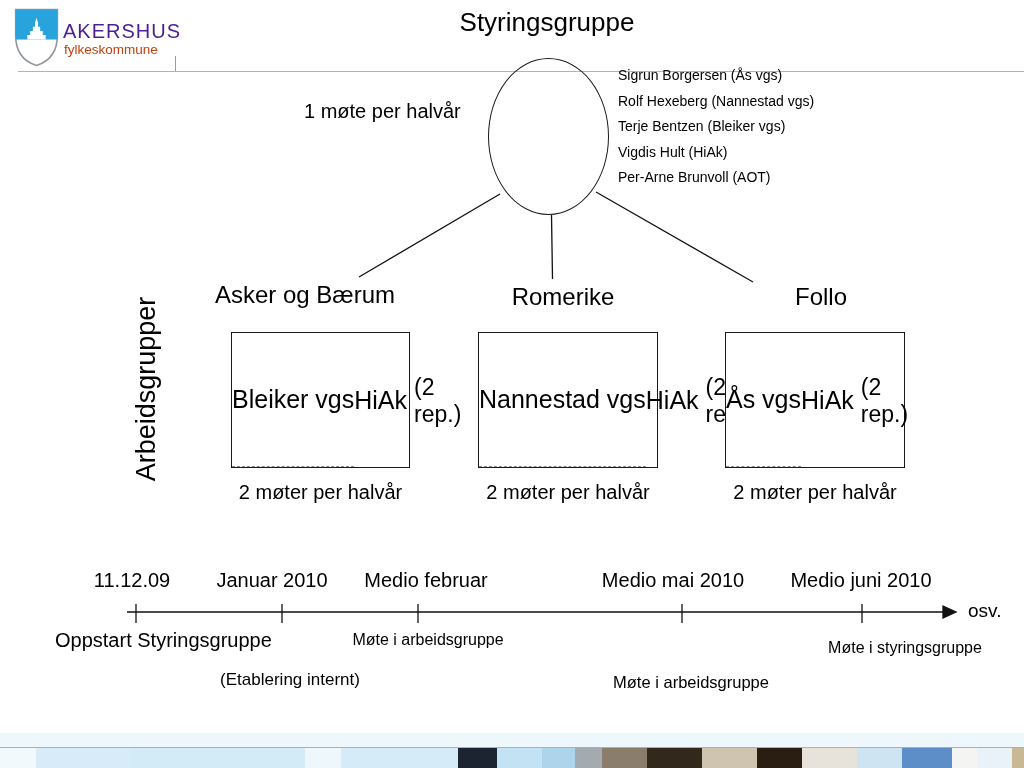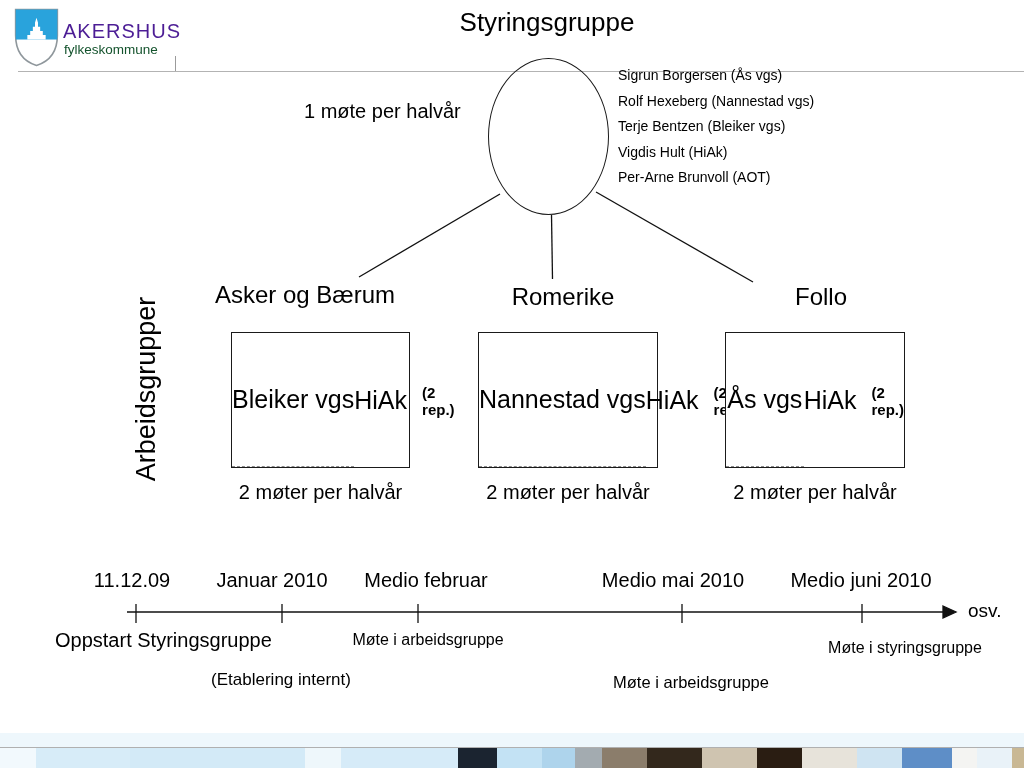--- a/index.html
+++ b/index.html
@@ -7,21 +7,21 @@
     width:1024px;height:768px;position:relative;background:#ffffff;
     font-family:"Liberation Sans", sans-serif;color:#000;overflow:hidden;
   }
   .abs{position:absolute;}
   .nowrap{white-space:nowrap;}
   .ctr{transform:translateX(-50%);}
 
   
   .logo-shield{left:14px;top:8px;width:45px;height:59px;}
   .logo-name{left:63px;top:20px;font-size:20px;letter-spacing:1px;color:#4c1d95;}
-  .logo-sub{left:64px;top:42px;font-size:13.5px;color:#14532d;}
+  .logo-sub{left:64px;top:42px;font-size:13.5px;color:#c2410c;}
   .logo-tick{left:175px;top:56px;width:1px;height:15px;background:#9b9b9b;}
   .header-line{left:18px;top:71px;width:1006px;height:1px;background:#b3b3b3;}
   .slide-title{left:397px;top:7px;width:300px;text-align:center;font-size:26px;}
 
   
   .ellipse{left:488px;top:58px;width:119px;height:155px;border:1.4px solid #1a1a1a;
            border-radius:50%;background:transparent;}
   .freq-top{left:304px;top:100px;font-size:20px;}
   .members{left:618px;top:63px;font-size:14px;line-height:25.5px;}
 
@@ -35,33 +35,33 @@
               font-size:27px;transform:rotate(-90deg);white-space:nowrap;}
   .grp-header{width:300px;text-align:center;font-size:24px;}
   .gh1{left:155px;top:281px;} .gh2{left:413px;top:283px;} .gh3{left:671px;top:283px;}
 
   .wbox{top:332px;height:136px;border:1.4px solid #1a1a1a;background:#fff;
         box-sizing:border-box;display:flex;flex-direction:row;}
   .wb1{left:231px;width:179px;} .wb2{left:478px;width:180px;} .wb3{left:725px;width:180px;}
   .wbox .school{flex:1;display:flex;align-items:center;justify-content:center;
                 font-size:25px;border-bottom:1.5px dashed #8a8a8a;}
   .wbox .partner{flex:1;display:flex;align-items:center;justify-content:center;
-                 gap:15px;font-size:25px;}
-  .wbox .note{font-size:15px;position:relative;top:1px;font-weight:bold;}
+                 gap:7px;font-size:25px;}
+  .wbox .note{font-size:23px;position:relative;top:1px;}
   .freq-b{top:481px;text-align:center;font-size:20px;}
   .fb1{left:231px;width:179px;} .fb2{left:478px;width:180px;} .fb3{left:725px;width:180px;}
 
   
   .tl-date{top:569px;font-size:20px;}
   .d0{left:132px;} .d1{left:272px;} .d2{left:426px;} .d3{left:673px;} .d4{left:861px;}
   .tl-osv{left:968px;top:600px;font-size:19px;}
   .ev-oppstart{left:55px;top:629px;font-size:20px;}
   .ev-arb1{left:428px;top:631px;font-size:16px;}
   .ev-styr{left:905px;top:639px;font-size:16px;}
-  .ev-etab{left:281px;top:670px;font-size:17px;}
+  .ev-etab{left:290px;top:670px;font-size:17px;}
   .ev-arb2{left:691px;top:673px;font-size:16.5px;}
 
   
   .footer-band{left:0;top:733px;width:1024px;height:14px;background:#eef7fc;}
   .footer-line{left:0;top:747px;width:1024px;height:1px;background:#b0b0b0;}
   .photo-strip{left:0;top:748px;width:1024px;height:20px;display:flex;overflow:hidden;}
 </style>
 </head>
 <body>
 

